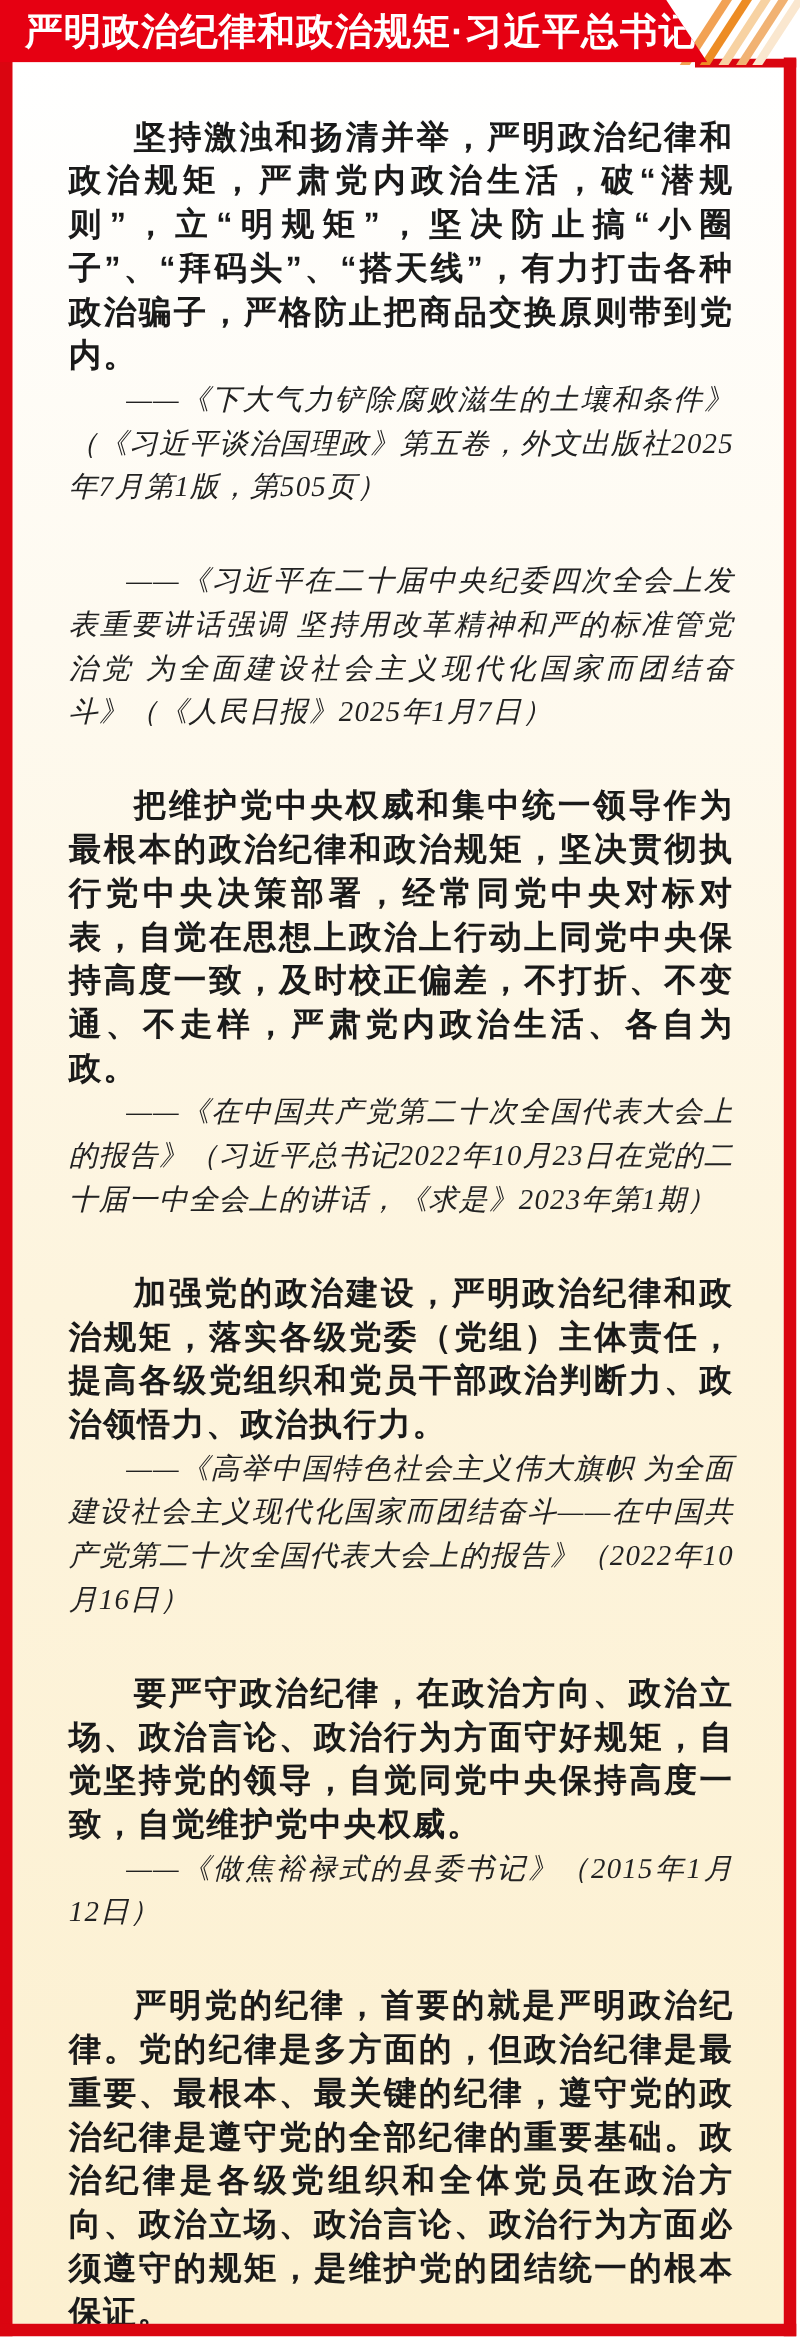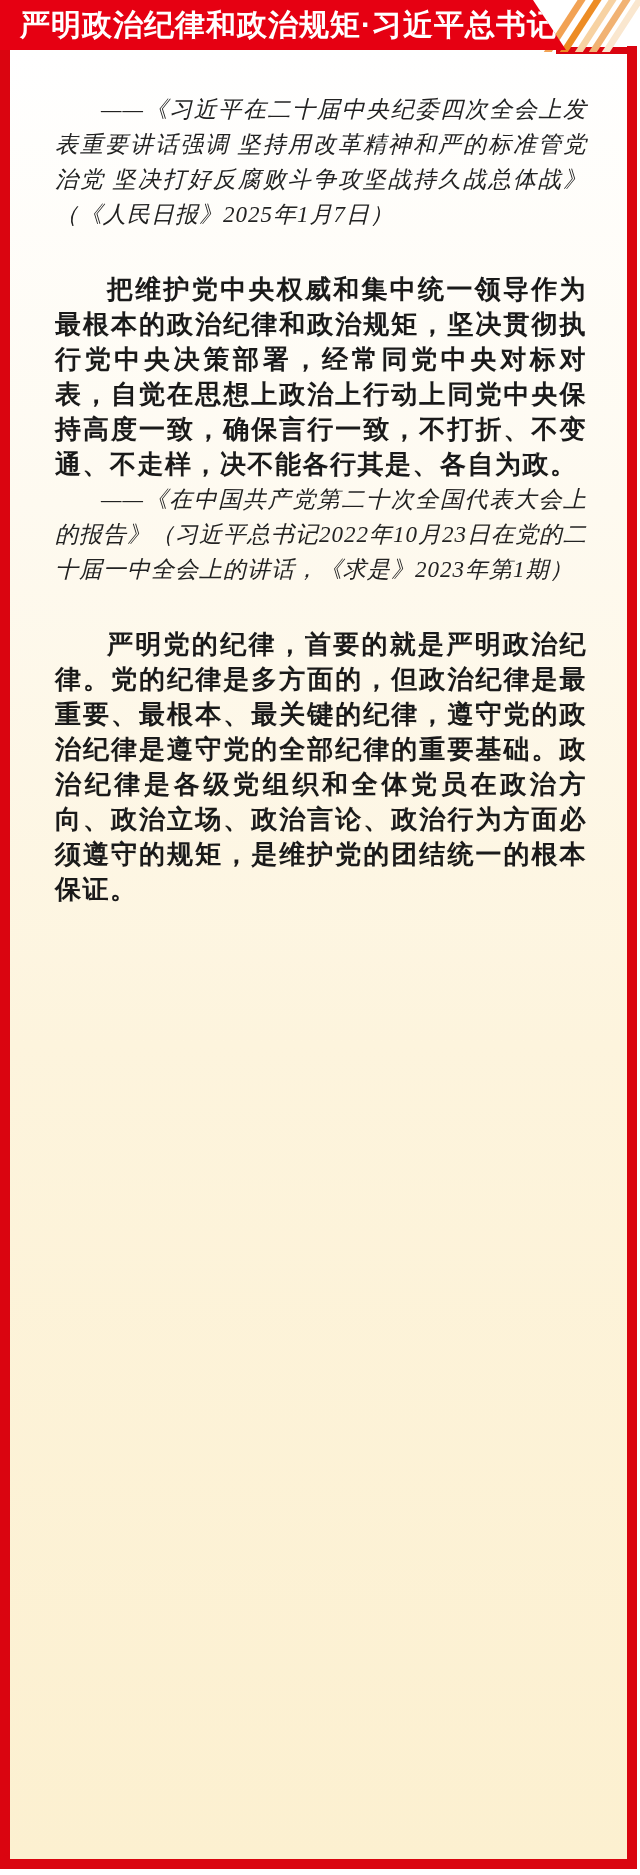--- a/index.html
+++ b/index.html
@@ -75,31 +75,43 @@
     <div class="banner-title">严明政治纪律和政治规矩·习近平总书记强调</div>
   </div>
 
   <div class="frame-topline"></div>
   <div class="frame-left"></div>
   <div class="frame-right"></div>
   <div class="frame-bottom"></div>
 
   <div class="content">
 
-
     <div class="quote-block">
-      <p class="quote-source">——《习近平在二十届中央纪委四次全会上发表重要讲话强调 坚持用改革精神和严的标准管党治党 坚决打好反腐败斗争攻坚战持久战总体战》（《人民日报》2025年1月7日）</p>
+      <p class="quote-body">坚持激浊和扬清并举，严明政治纪律和政治规矩，严肃党内政治生活，破“潜规则”，立“明规矩”，坚决防止搞“小圈子”、“拜码头”、“搭天线”，有力打击各种政治骗子，严格防止把商品交换原则带到党内。</p>
+      <p class="quote-source">——《下大气力铲除腐败滋生的土壤和条件》（《习近平谈治国理政》第五卷，外文出版社2025年7月第1版，第505页）</p>
     </div>
 
     <div class="quote-block">
-      <p class="quote-body">把维护党中央权威和集中统一领导作为最根本的政治纪律和政治规矩，坚决贯彻执行党中央决策部署，经常同党中央对标对表，自觉在思想上政治上行动上同党中央保持高度一致，确保言行一致，不打折、不变通、不走样，决不能各行其是、各自为政。</p>
+      <p class="quote-source">——《习近平在二十届中央纪委四次全会上发表重要讲话强调 坚持用改革精神和严的标准管党治党 为全面建设社会主义现代化国家而团结奋斗》（《人民日报》2025年1月7日）</p>
+    </div>
+
+    <div class="quote-block">
+      <p class="quote-body">把维护党中央权威和集中统一领导作为最根本的政治纪律和政治规矩，坚决贯彻执行党中央决策部署，经常同党中央对标对表，自觉在思想上政治上行动上同党中央保持高度一致，及时校正偏差，不打折、不变通、不走样，严肃党内政治生活、各自为政。</p>
       <p class="quote-source">——《在中国共产党第二十次全国代表大会上的报告》（习近平总书记2022年10月23日在党的二十届一中全会上的讲话，《求是》2023年第1期）</p>
     </div>
 
+    <div class="quote-block">
+      <p class="quote-body">加强党的政治建设，严明政治纪律和政治规矩，落实各级党委（党组）主体责任，提高各级党组织和党员干部政治判断力、政治领悟力、政治执行力。</p>
+      <p class="quote-source">——《高举中国特色社会主义伟大旗帜 为全面建设社会主义现代化国家而团结奋斗——在中国共产党第二十次全国代表大会上的报告》（2022年10月16日）</p>
+    </div>
 
+    <div class="quote-block">
+      <p class="quote-body">要严守政治纪律，在政治方向、政治立场、政治言论、政治行为方面守好规矩，自觉坚持党的领导，自觉同党中央保持高度一致，自觉维护党中央权威。</p>
+      <p class="quote-source">——《做焦裕禄式的县委书记》（2015年1月12日）</p>
+    </div>
 
     <div class="quote-block">
       <p class="quote-body">严明党的纪律，首要的就是严明政治纪律。党的纪律是多方面的，但政治纪律是最重要、最根本、最关键的纪律，遵守党的政治纪律是遵守党的全部纪律的重要基础。政治纪律是各级党组织和全体党员在政治方向、政治立场、政治言论、政治行为方面必须遵守的规矩，是维护党的团结统一的根本保证。</p>
 
     </div>
 
   </div>
 </div>
 
 </body></html>

